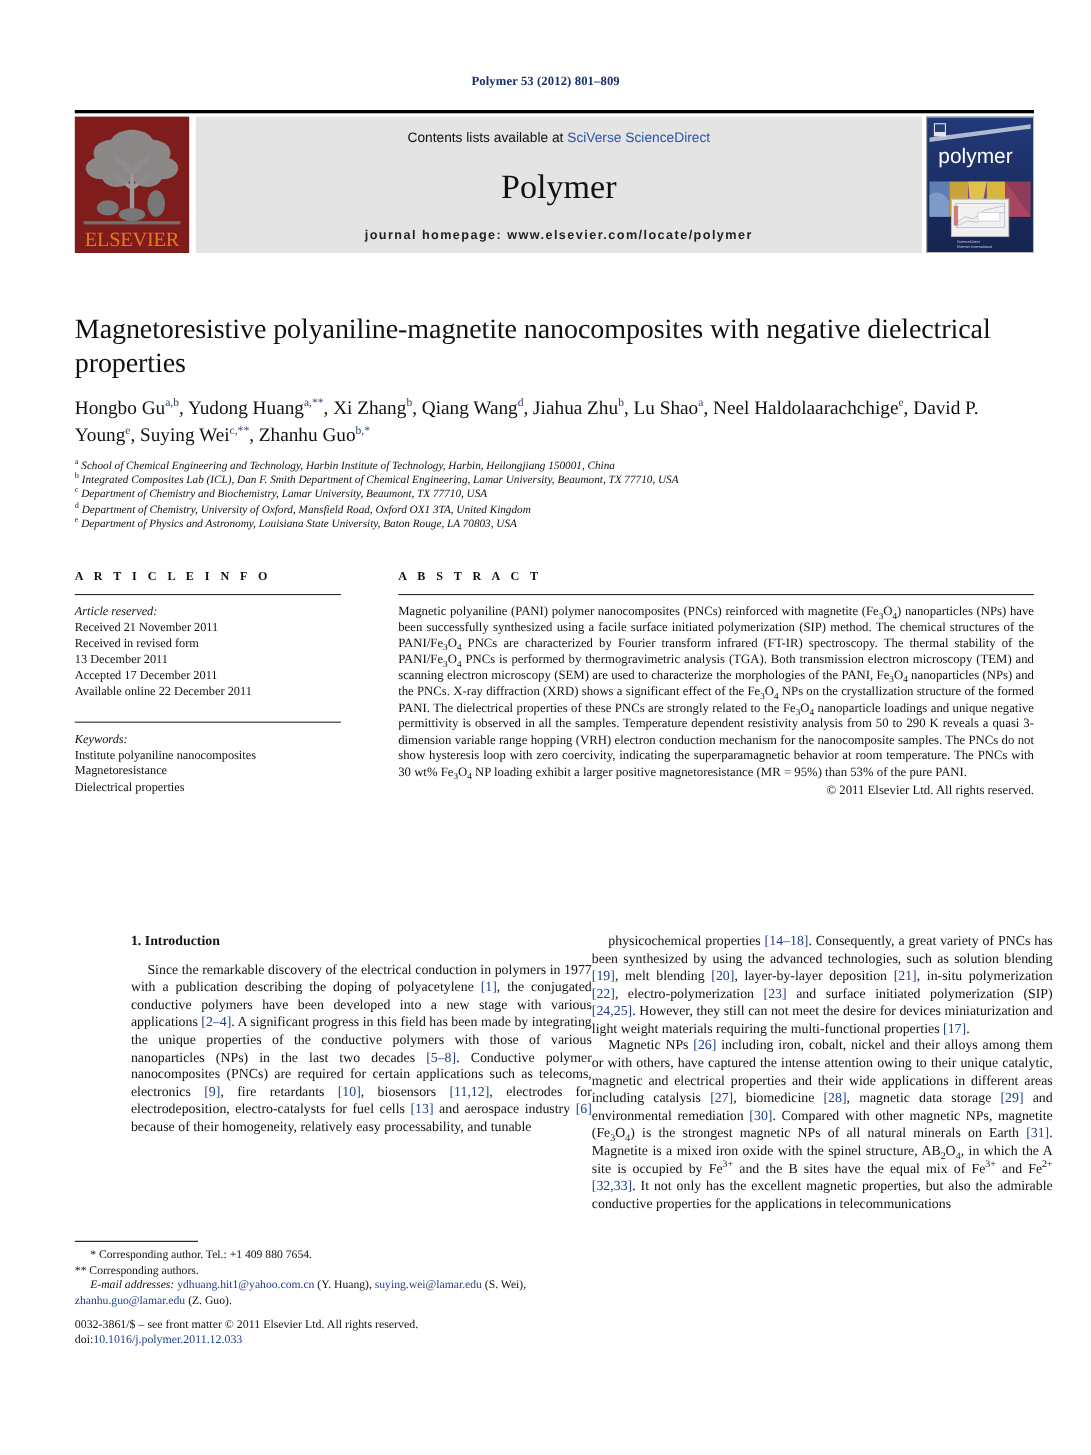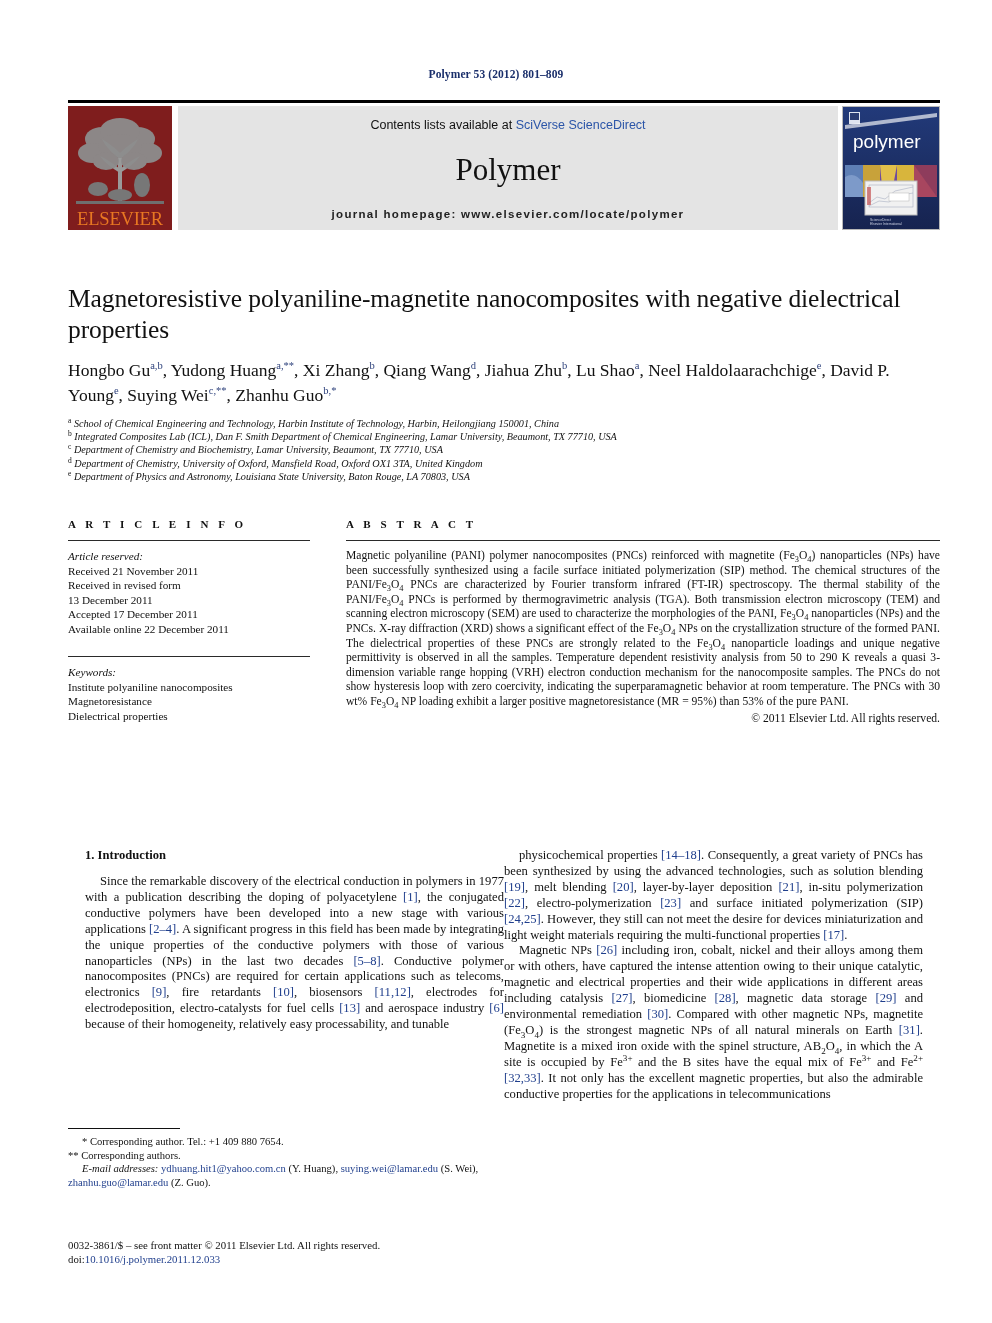--- a/index.html
+++ b/index.html
@@ -162,21 +162,21 @@
     left: 68px; top: 518px;
     width: 872px;
     display: flex;
   }
   .info-col {
     width: 242px;
     flex: 0 0 242px;
   }
   .abstract-col {
     flex: 1 1 auto;
-    margin-left: 36px;
+    margin-left: 52px;
   }
   .sec-caps {
     font-family: "Liberation Serif", serif;
     font-size: 11px;
     font-weight: bold;
     letter-spacing: 3.6px;
     color: #111;
     margin-bottom: 10px;
   }
   .thin-rule {
@@ -213,24 +213,24 @@
     font-family: "Liberation Serif", serif;
     font-size: 11.6px;
     color: #111;
   }
   sub.chem { font-size: 0.72em; vertical-align: sub; line-height: 0; }
   sup.chem { font-size: 0.72em; vertical-align: super; line-height: 0; }
 
   
   .body-cols {
     position: absolute;
-    left: 68px; top: 848px;
+    left: 85px; top: 848px;
     width: 872px;
     display: flex;
-    justify-content: center;
+    justify-content: flex-end;
   }
   .col {
     width: 419px;
     flex: 0 0 419px;
   }
   .sec-head {
     font-family: "Liberation Serif", serif;
     font-size: 12.6px;
     font-weight: bold;
     color: #111;
@@ -265,21 +265,21 @@
     font-size: 10.6px;
     line-height: 13.6px;
     color: #111;
   }
   .fn-indent { padding-left: 14px; }
   .fn-email-label { font-style: italic; }
   .mail { color: #1f3e8c; }
 
   .imprint {
     position: absolute;
-    left: 68px; top: 1238px;
+    left: 68px; top: 1197px;
     width: 460px;
     font-family: "Liberation Serif", serif;
     font-size: 10.8px;
     line-height: 14px;
     color: #111;
   }
   .doi-link { color: #1f3e8c; }
 </style>
 </head>
 <body>

